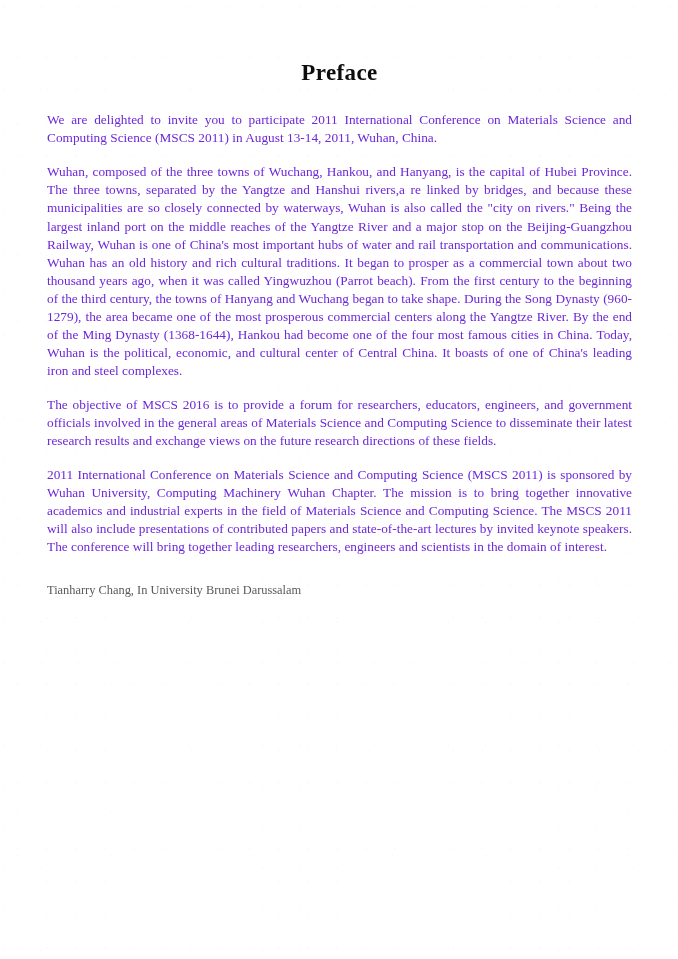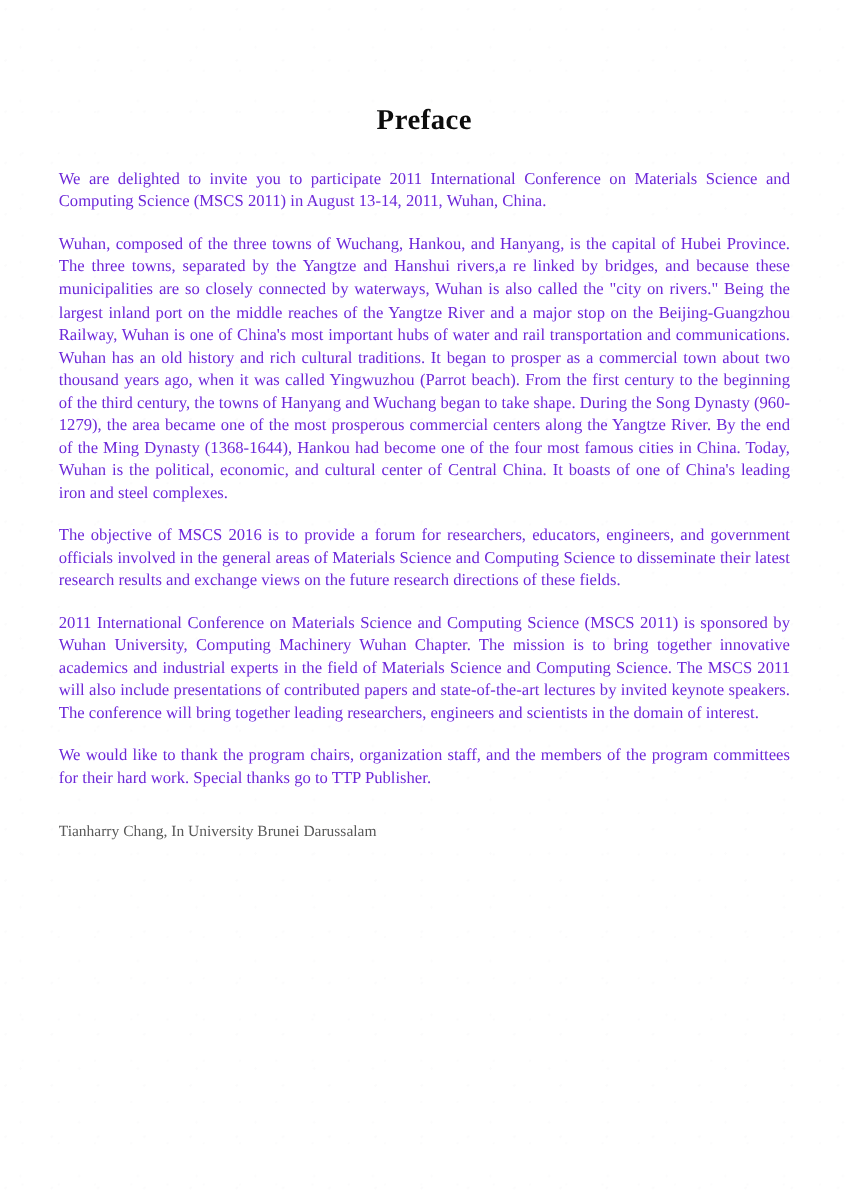--- a/index.html
+++ b/index.html
@@ -37,21 +37,21 @@
     height: 959px;
     z-index: 1;
   }
 
   .doc-title {
     font-size: 23px;
     font-weight: bold;
     text-align: center;
     letter-spacing: 0.4px;
     margin: 0;
-    padding-top: 83px;
+    padding-top: 60px;
     line-height: 1.1;
     color: #0d0d0d;
   }
 
   .body-block {
     margin-top: 26px;
   }
 
   p.para {
     margin: 0 0 16px 0;
@@ -98,19 +98,18 @@
   <div class="body-block">
 
     <p class="para">We are delighted to invite you to participate 2011 International Conference on Materials Science and Computing Science (MSCS 2011) in August 13-14, 2011, Wuhan, China.</p>
 
     <p class="para">Wuhan, composed of the three towns of Wuchang, Hankou, and Hanyang, is the capital of Hubei Province. The three towns, separated by the Yangtze and Hanshui rivers,a re linked by bridges, and because these municipalities are so closely connected by waterways, Wuhan is also called the "city on rivers." Being the largest inland port on the middle reaches of the Yangtze River and a major stop on the Beijing-Guangzhou Railway, Wuhan is one of China's most important hubs of water and rail transportation and communications. Wuhan has an old history and rich cultural traditions. It began to prosper as a commercial town about two thousand years ago, when it was called Yingwuzhou (Parrot beach). From the first century to the beginning of the third century, the towns of Hanyang and Wuchang began to take shape. During the Song Dynasty (960-1279), the area became one of the most prosperous commercial centers along the Yangtze River. By the end of the Ming Dynasty (1368-1644), Hankou had become one of the four most famous cities in China. Today, Wuhan is the political, economic, and cultural center of Central China. It boasts of one of China's leading iron and steel complexes.</p>
 
     <p class="para">The objective of MSCS 2016 is to provide a forum for researchers, educators, engineers, and government officials involved in the general areas of Materials Science and Computing Science to disseminate their latest research results and exchange views on the future research directions of these fields.</p>
 
     <p class="para">2011 International Conference on Materials Science and Computing Science (MSCS 2011) is sponsored by Wuhan University, Computing Machinery Wuhan Chapter. The mission is to bring together innovative academics and industrial experts in the field of Materials Science and Computing Science. The MSCS 2011 will also include presentations of contributed papers and state-of-the-art lectures by invited keynote speakers. The conference will bring together leading researchers, engineers and scientists in the domain of interest.</p>
 
-    <p class="para">We would like to thank the program chairs, organization staff, and the members of the program committees for their hard work. Special thanks go to TTP Publisher.</p>
 
 
     <p class="sig">Tianharry Chang, In University Brunei Darussalam</p>
 
   </div>
 </div>
 
 </body></html>

